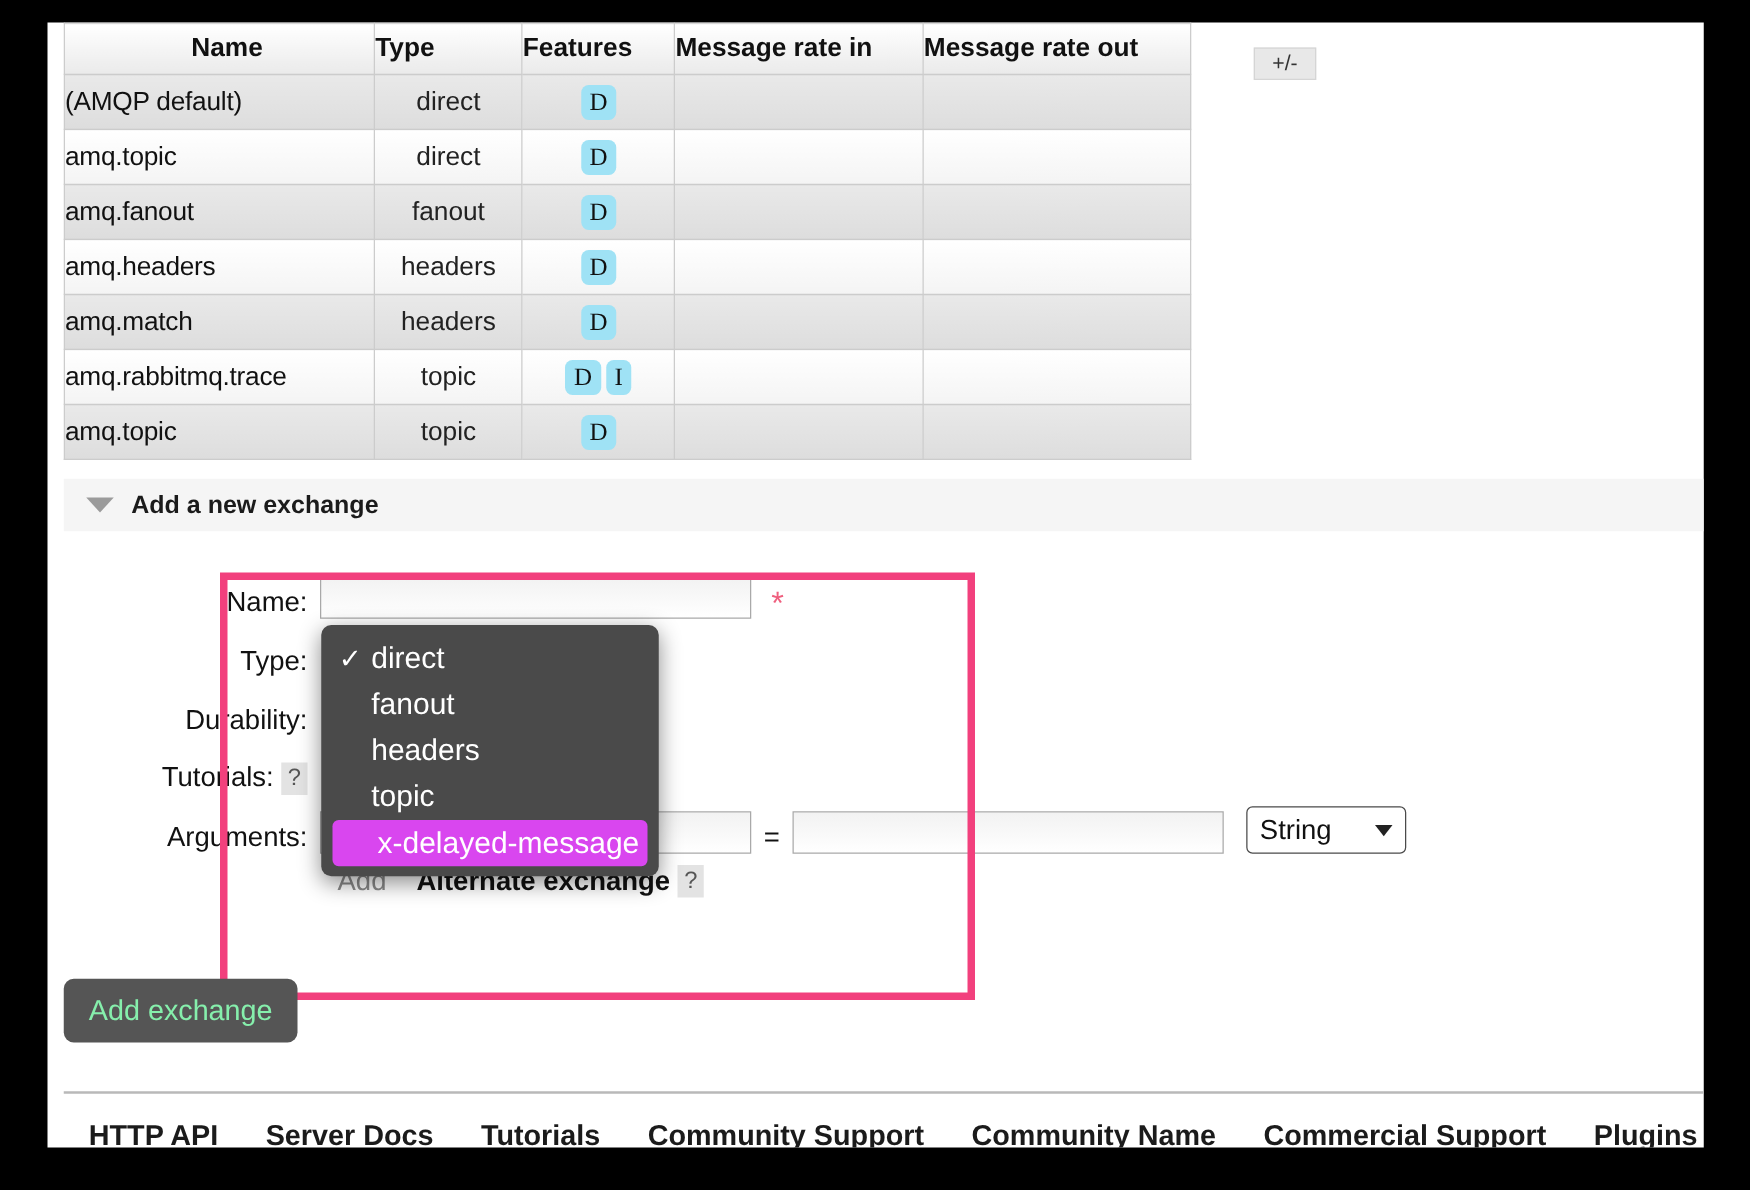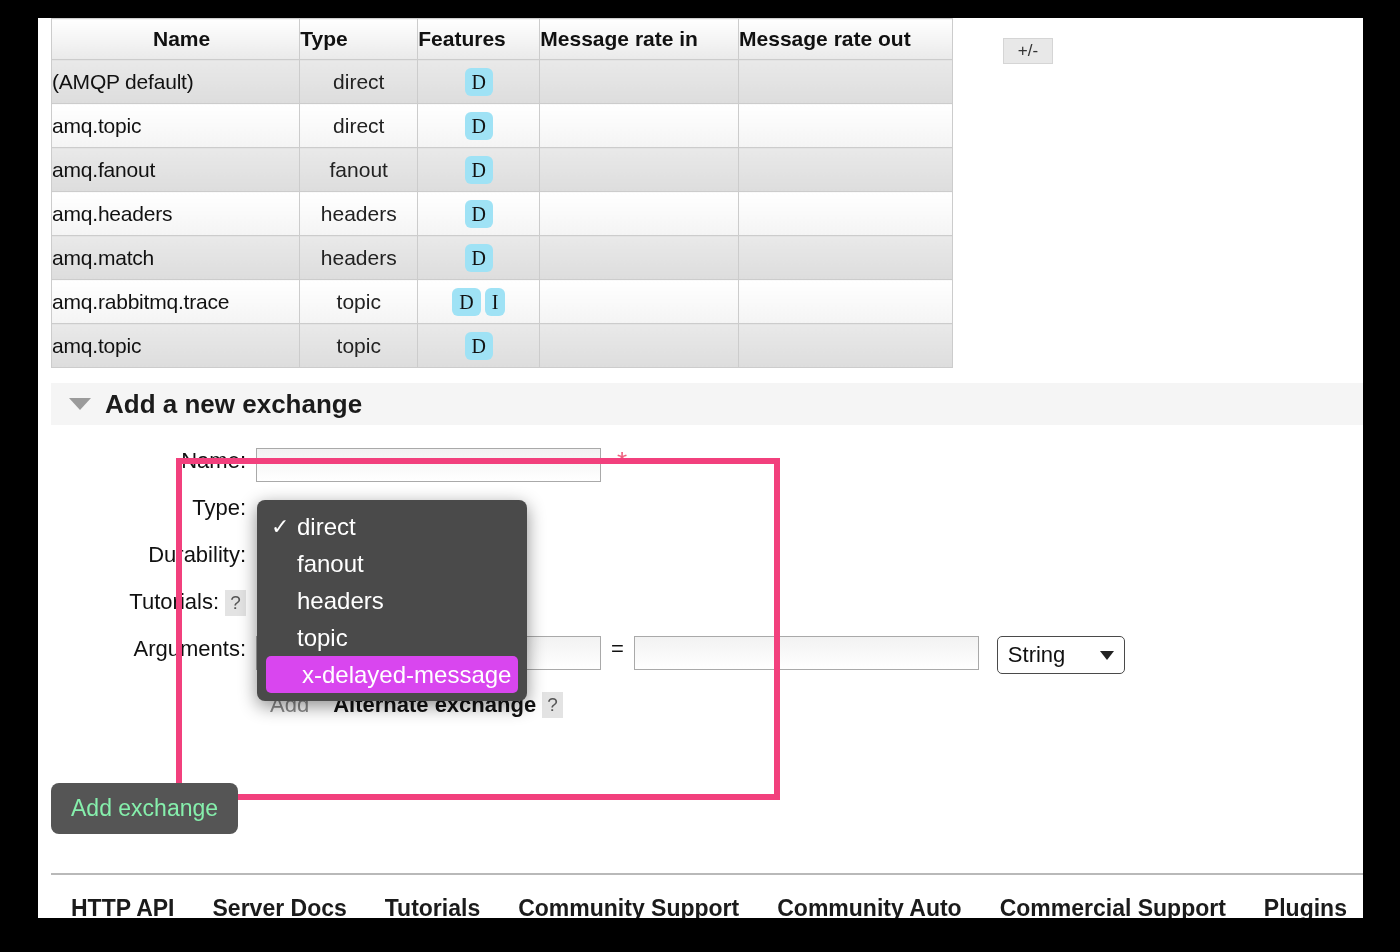--- a/index.html
+++ b/index.html
@@ -128,35 +128,35 @@
   }
   .section-caret {
     width: 0; height: 0;
     border-left: 11px solid transparent;
     border-right: 11px solid transparent;
     border-top: 12px solid #9b9b9b;
     margin-left: 18px;
     margin-right: 14px;
   }
   .section-title {
-    font-size: 26px;
+    font-size: 20px;
     font-weight: bold;
     color: #1b1b1b;
   }
 
   
   .form-area {
     position: absolute;
     left: 0px;
     top: 430px;
     width: 1325px;
   }
   .form-row {
     display: flex;
-    align-items: flex-start;
+    align-items: flex-end;
     height: 47px;
   }
   .form-label {
     width: 218px;
     text-align: right;
     font-size: 22px;
     color: #111;
     padding-right: 10px;
     box-sizing: border-box;
     white-space: nowrap;
@@ -461,19 +461,19 @@
         <div class="popup-item">topic</div>
         <div class="popup-item selected">x-delayed-message</div>
       </div>
 
     <div class="footer-rule"></div>
     <div class="footer" id="footer-links">
         <a href="#">HTTP API</a>
         <a href="#">Server Docs</a>
         <a href="#">Tutorials</a>
         <a href="#">Community Support</a>
-        <a href="#">Community Auto</a>
+        <a href="#">Community Name</a>
         <a href="#">Commercial Support</a>
         <a href="#">Plugins</a>
       </div>
 
   </div>
 </div>
 
 </body></html>

